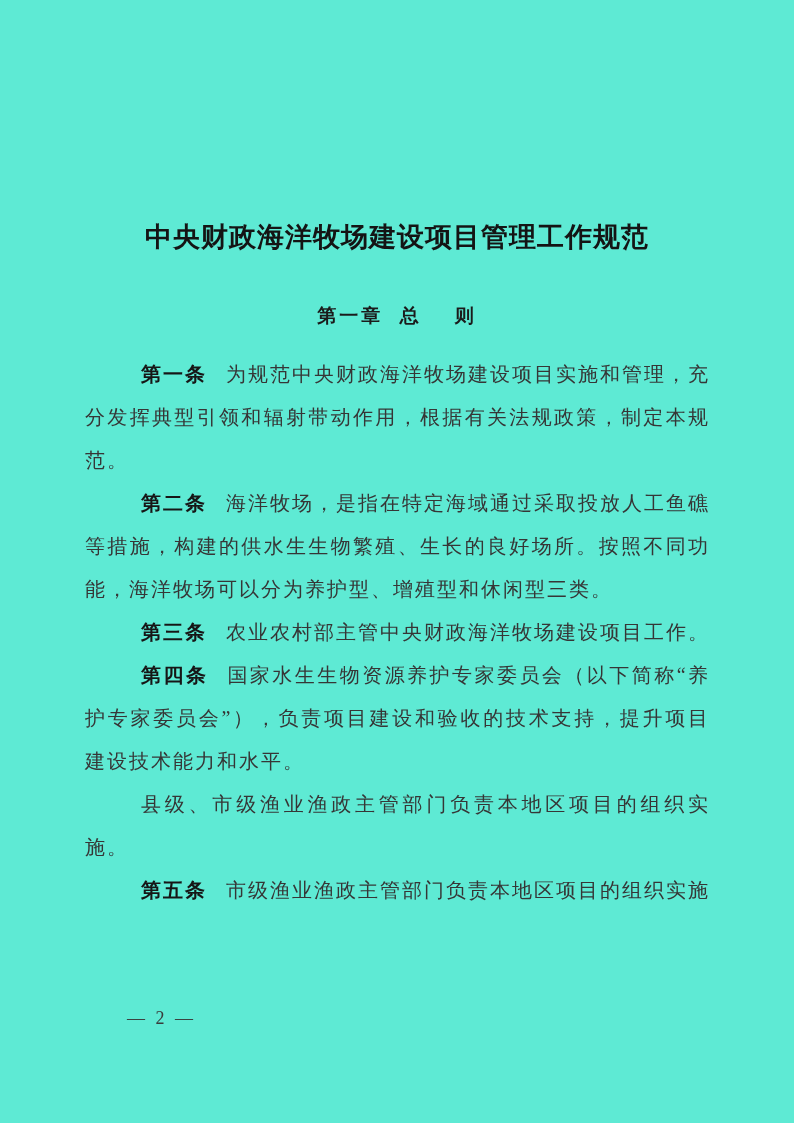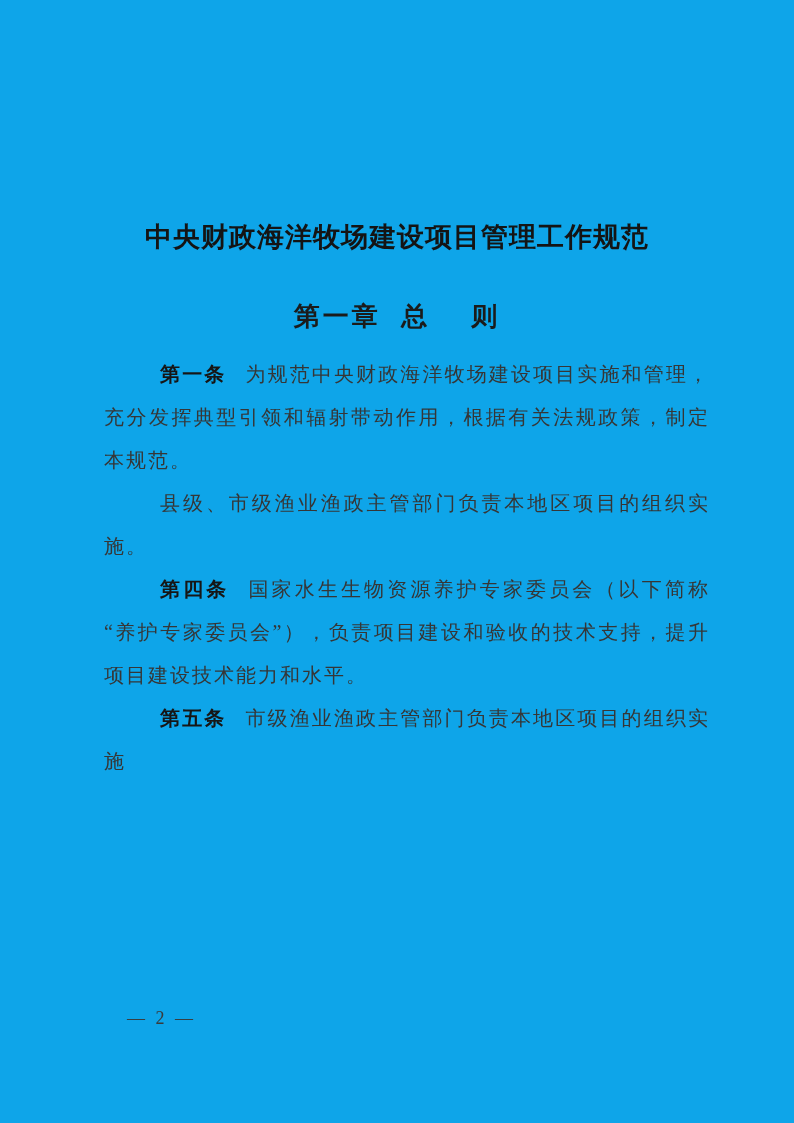--- a/index.html
+++ b/index.html
@@ -4,21 +4,21 @@
 <style>
   * { margin: 0; padding: 0; box-sizing: border-box; }
   html, body { background: #e8e8e8; }
   body { font-family: "Liberation Serif", "DejaVu Serif", serif; }
 
   .page {
     position: relative;
     width: 794px;
     height: 1123px;
     margin: 0 auto;
-    background: #0ea5e9;
+    background: #5eead4;
     overflow: hidden;
     color: #303030;
   }
 
   .doc-title {
     position: absolute;
     top: 218px;
     left: 0;
     right: 0;
     text-align: center;
@@ -31,21 +31,21 @@
   }
 
   .chapter-heading {
     position: absolute;
     top: 301px;
     left: 0;
     right: 0;
     text-align: center;
     font-family: "Liberation Sans", "DejaVu Sans", sans-serif;
     font-weight: 700;
-    font-size: 26px;
+    font-size: 19px;
     line-height: 30px;
     letter-spacing: 3px;
     color: #1b1b1b;
     white-space: pre;
   }
 
   .doc-body {
     position: absolute;
     top: 353px;
     left: 85px;
@@ -53,21 +53,20 @@
   }
 
   .para {
     font-size: 20px;
     line-height: 43px;
     letter-spacing: 2px;
     text-align: justify;
     text-justify: inter-ideograph;
     text-indent: 56px;
     color: #363636;
-    margin-left: 19px;
   }
 
   .para .lead {
     font-family: "Liberation Sans", "DejaVu Sans", sans-serif;
     font-weight: 700;
     color: #161616;
     margin-right: 19px;
   }
 
   .page-number {
@@ -87,26 +86,28 @@
 <div class="page">
 
   <h1 class="doc-title">中央财政海洋牧场建设项目管理工作规范</h1>
 
   <h2 class="chapter-heading">第一章  总    则</h2>
 
   <div class="doc-body">
 
       <p class="para"><b class="lead">第一条</b><span>为规范中央财政海洋牧场建设项目实施和管理，充分发挥典型引领和辐射带动作用，根据有关法规政策，制定本规范。</span></p>
 
+      <p class="para"><b class="lead">第二条</b><span>海洋牧场，是指在特定海域通过采取投放人工鱼礁等措施，构建的供水生生物繁殖、生长的良好场所。按照不同功能，海洋牧场可以分为养护型、增殖型和休闲型三类。</span></p>
 
 
+      <p class="para"><b class="lead">第三条</b><span>农业农村部主管中央财政海洋牧场建设项目工作。</span></p>
 
 
+      <p class="para"><b class="lead">第四条</b><span>国家水生生物资源养护专家委员会（以下简称“养护专家委员会”），负责项目建设和验收的技术支持，提升项目建设技术能力和水平。</span></p>
+
       <p class="para"><span>县级、市级渔业渔政主管部门负责本地区项目的组织实施。</span></p>
-
-      <p class="para"><b class="lead">第四条</b><span>国家水生生物资源养护专家委员会（以下简称“养护专家委员会”），负责项目建设和验收的技术支持，提升项目建设技术能力和水平。</span></p>
 
       <p class="para"><b class="lead">第五条</b><span>市级渔业渔政主管部门负责本地区项目的组织实施</span></p>
     </div>
 
   <div class="page-number">— 2 —</div>
 
 </div>
 
 </body></html>

